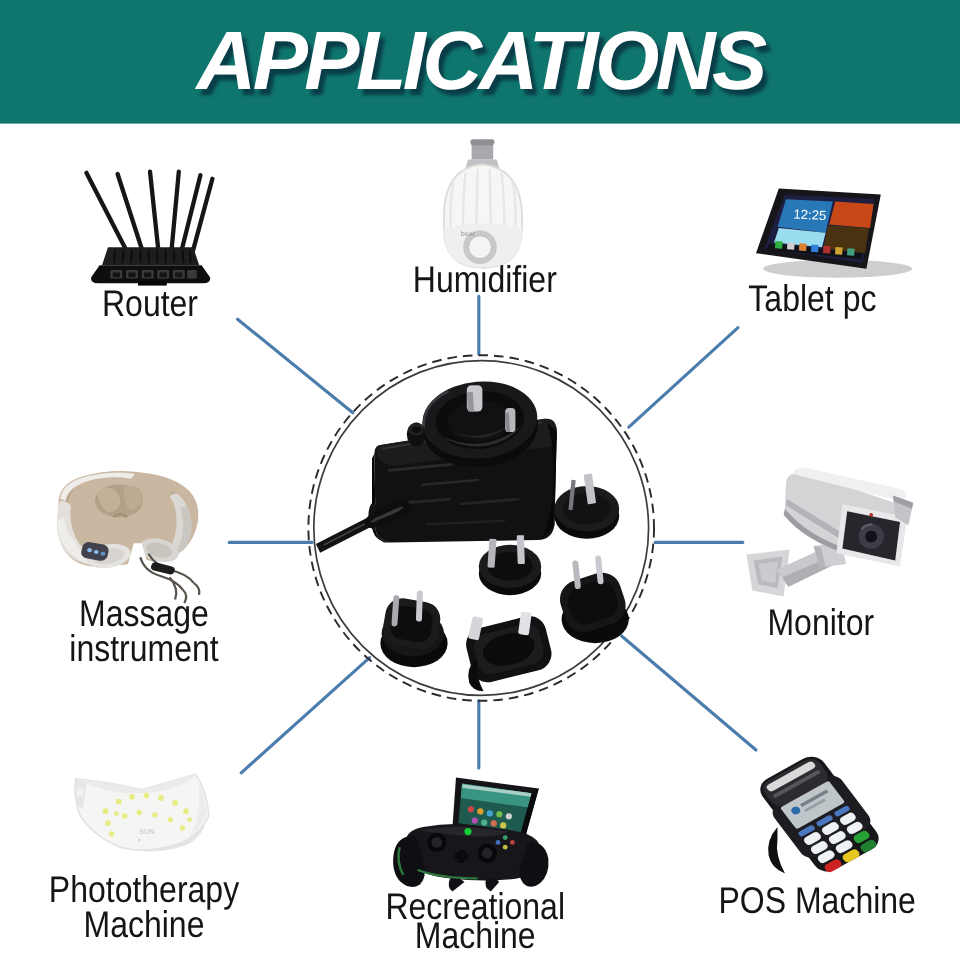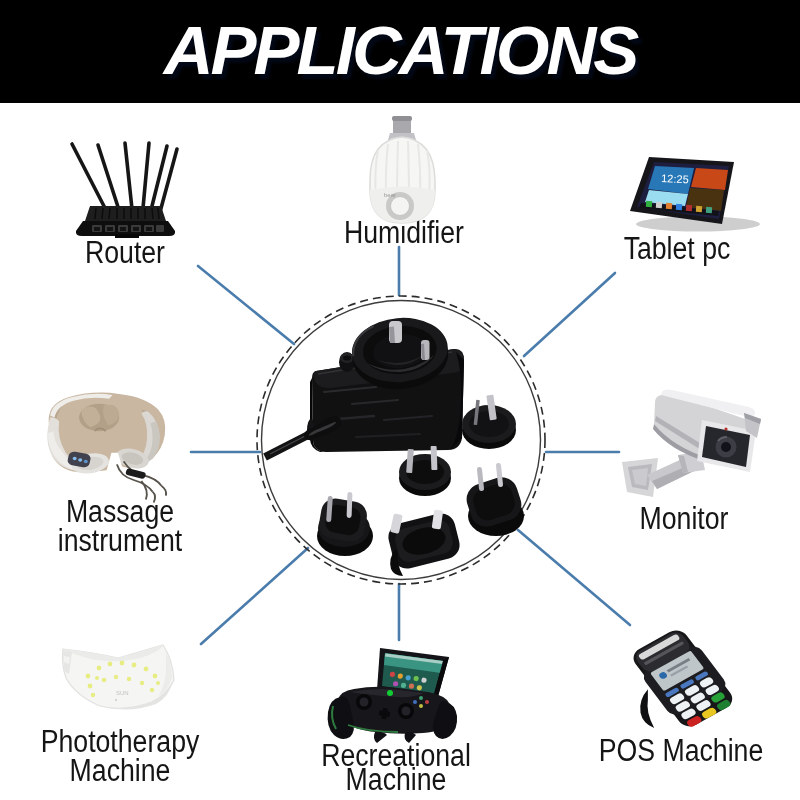--- a/index.html
+++ b/index.html
@@ -1,19 +1,19 @@
 <!DOCTYPE html>
 <html><head>
 <meta charset="utf-8">
 <style>
   html,body{margin:0;padding:0;}
   body{width:800px;height:800px;overflow:hidden;background:#ffffff;
        font-family:"Liberation Sans", sans-serif;}
   #page{position:relative;width:800px;height:800px;background:#fff;}
-  #banner{position:absolute;left:0;top:0;width:800px;height:103px;background:#000000;}
+  #banner{position:absolute;left:0;top:0;width:800px;height:103px;background:#0f766e;}
   #title{position:absolute;left:0;top:11px;width:800px;text-align:center;
          font-style:italic;font-weight:bold;font-size:69px;color:#ffffff;
          letter-spacing:-3px;
          text-shadow:4px 5px 3px rgba(5,15,40,0.55);}
   .lbl{position:absolute;color:#151515;font-size:31px;text-align:center;line-height:29px;
        transform:scaleX(0.86);}
   svg{position:absolute;left:0;top:0;}
 </style>
 </head>
 <body>

